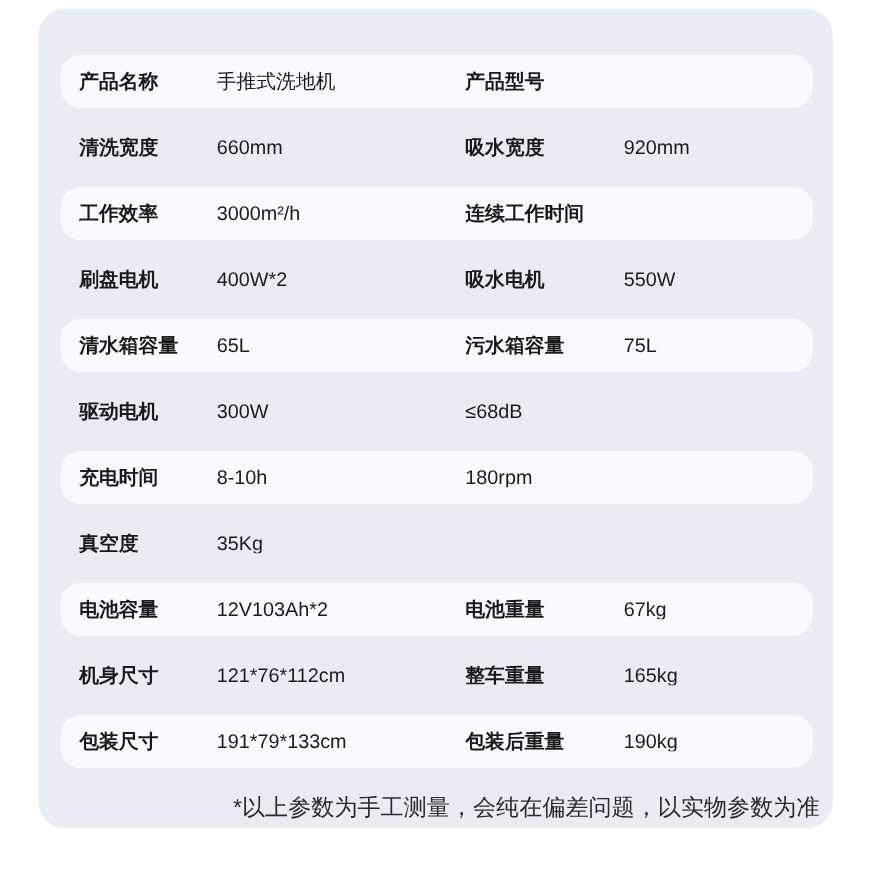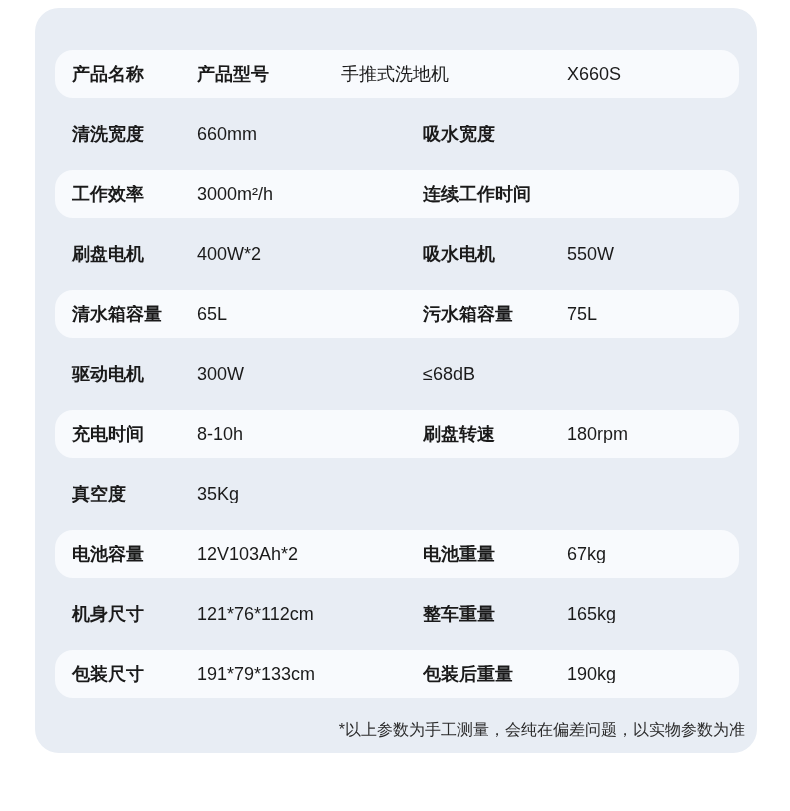--- a/index.html
+++ b/index.html
@@ -58,42 +58,42 @@
     font-weight: 700;
   }
   .c-value2 {
     flex: 1;
     font-weight: 400;
   }
   .footnote {
     position: absolute;
     right: 12px;
     top: 712px;
-    font-size: 16px;
+    font-size: 21px;
     color: #2b2b2b;
     font-weight: 400;
   }
 </style>
 </head>
 <body>
 
 <div class="page">
   <div class="spec-panel">
 
     <div class="spec-row alt">
       <div class="cell c-label1">产品名称</div>
+      <div class="cell c-value1">手推式洗地机</div>
       <div class="cell c-label2">产品型号</div>
-      <div class="cell c-value1">手推式洗地机</div>
-      <div class="cell c-value2">X660S</div>
     </div>
 
     <div class="spec-row">
       <div class="cell c-label1">清洗宽度</div>
       <div class="cell c-value1">660mm</div>
       <div class="cell c-label2">吸水宽度</div>
+      <div class="cell c-value2">920mm</div>
     </div>
 
     <div class="spec-row alt">
       <div class="cell c-label1">工作效率</div>
       <div class="cell c-value1">3000m²/h</div>
       <div class="cell c-label2">连续工作时间</div>
     </div>
 
     <div class="spec-row">
       <div class="cell c-label1">刷盘电机</div>
@@ -111,21 +111,20 @@
 
     <div class="spec-row">
       <div class="cell c-label1">驱动电机</div>
       <div class="cell c-value1">300W</div>
       <div class="cell c-value2">≤68dB</div>
     </div>
 
     <div class="spec-row alt">
       <div class="cell c-label1">充电时间</div>
       <div class="cell c-value1">8-10h</div>
-      <div class="cell c-label2">刷盘转速</div>
       <div class="cell c-value2">180rpm</div>
     </div>
 
     <div class="spec-row">
       <div class="cell c-label1">真空度</div>
       <div class="cell c-value2">35Kg</div>
     </div>
 
     <div class="spec-row alt">
       <div class="cell c-label1">电池容量</div>

